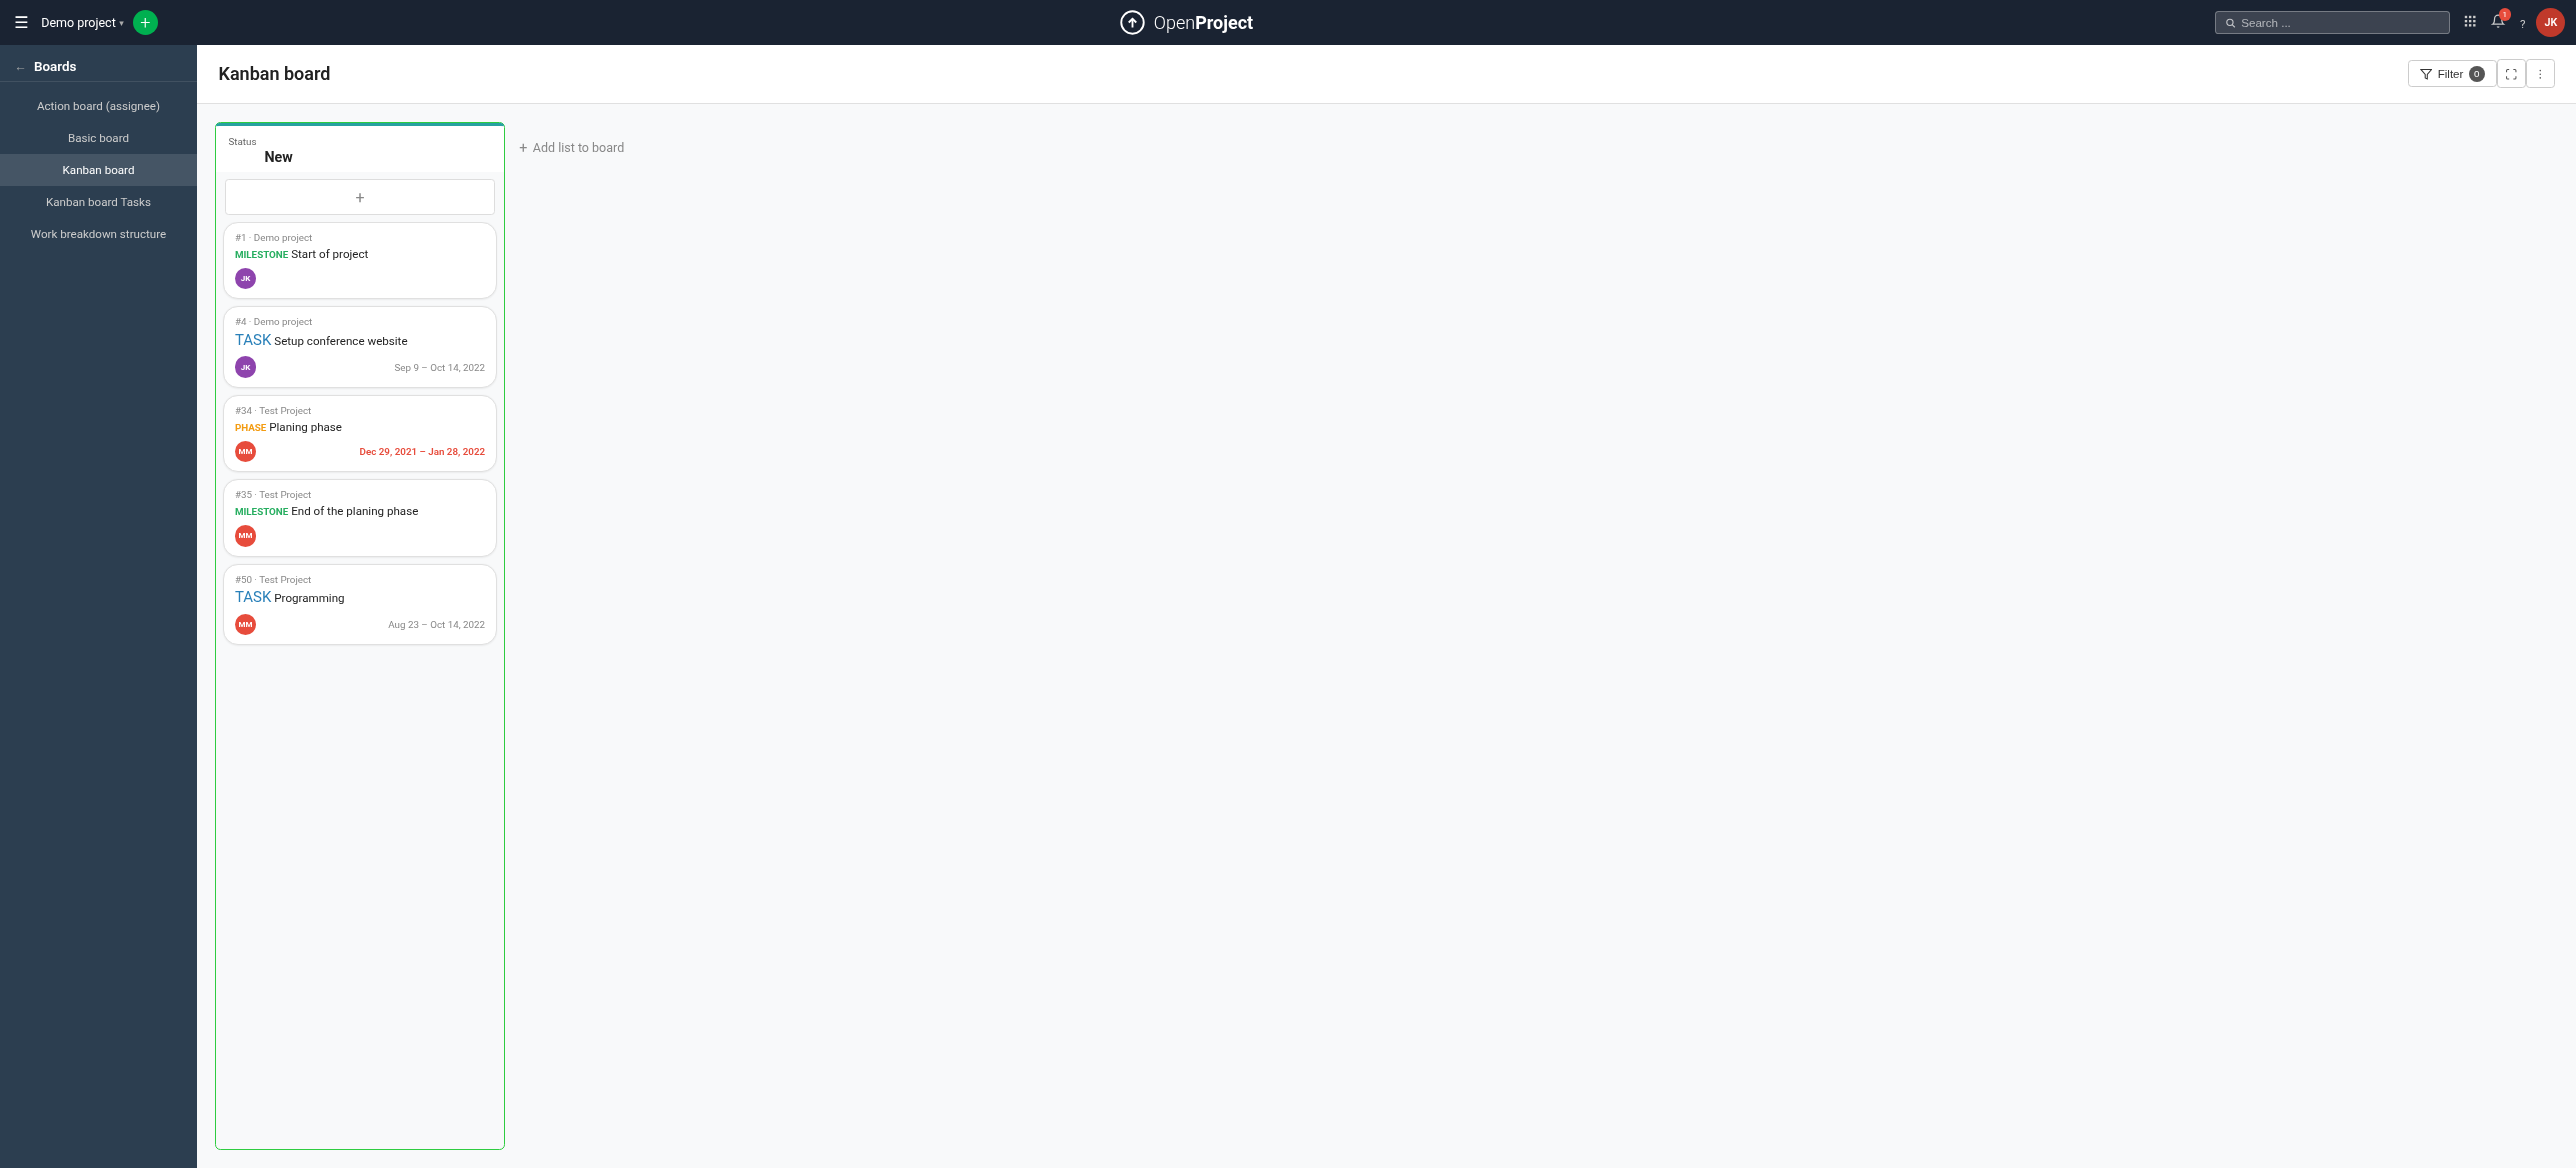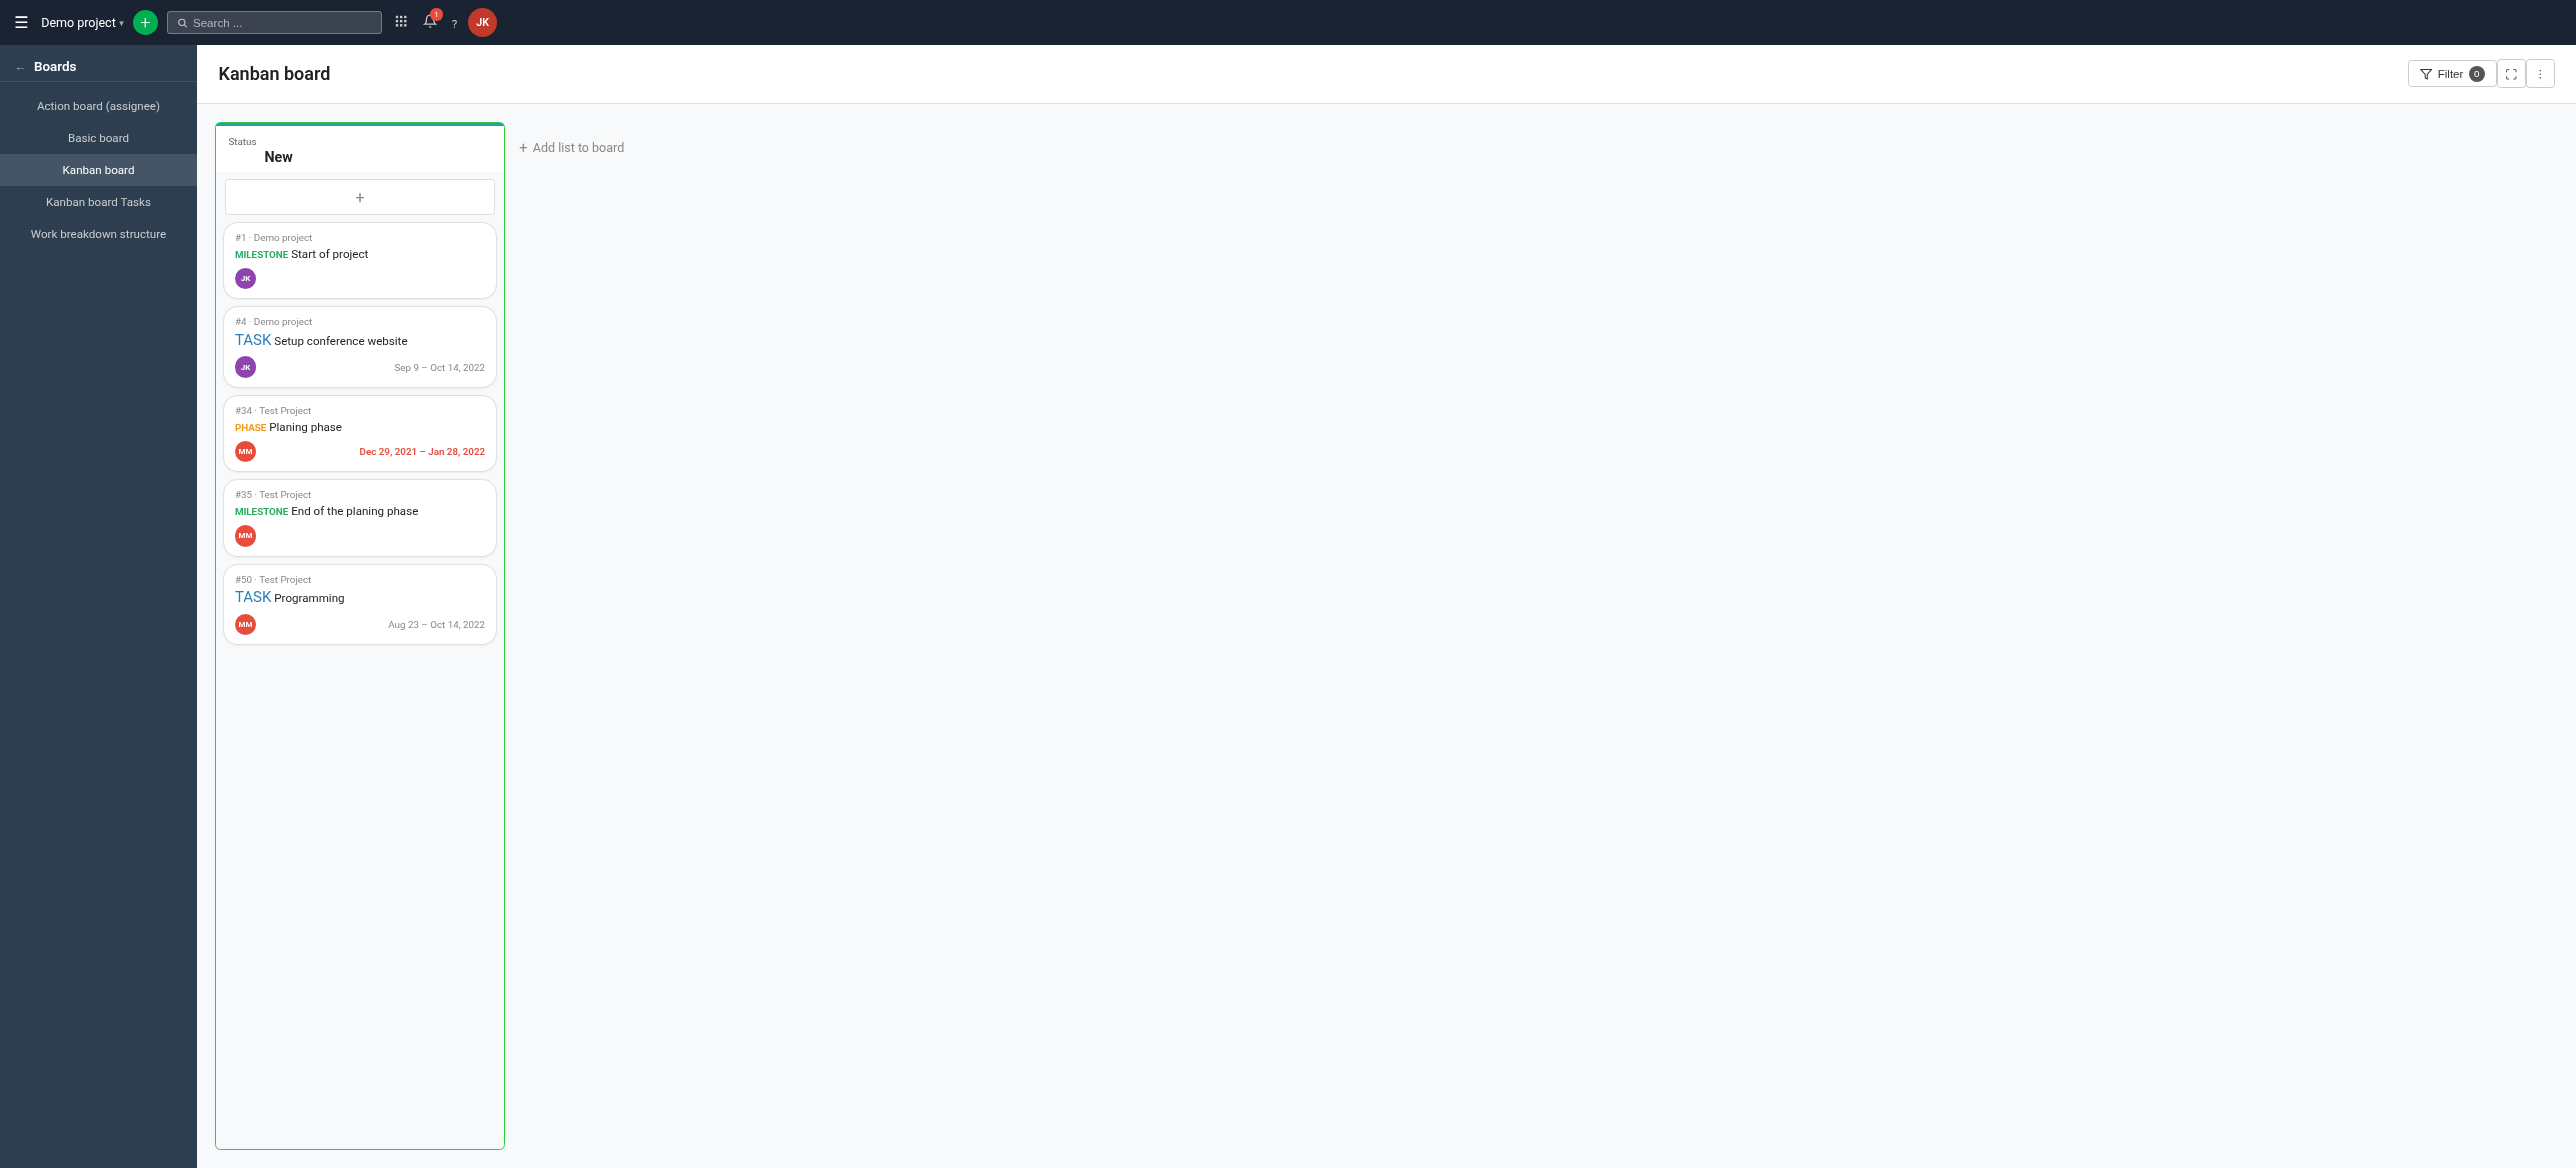--- a/index.html
+++ b/index.html
@@ -29,21 +29,21 @@
       flex-shrink: 0;
     }
     .nav-logo { flex: 1; text-align: center; }
     .nav-search {
       background: rgba(255,255,255,0.15);
       border: 0.9px solid rgba(255,255,255,0.3);
       border-radius: 3.6px;
       display: flex; align-items: center;
       padding: 3.6px 9px;
       gap: 5.4px;
-      width: 215px;
+      width: 235px;
     }
     .nav-search input { background: transparent; border: none; outline: none; color: #fff; font-size: 11.6px; width: 100%; }
     .nav-search input::placeholder { color: rgba(255,255,255,0.6); }
     .nav-icons { display: flex; align-items: center; gap: 7.2px; }
     .nav-icon-btn { color: #ccc; font-size: 14.3px; cursor: pointer; position: relative; padding: 3.6px; }
     .nav-badge {
       position: absolute; top: -1.8px; right: -1.8px;
       background: #e74c3c; color: #fff;
       border-radius: 50%; width: 12.5px; height: 12.5px;
       font-size: 8px; display: flex; align-items: center; justify-content: center;
@@ -210,20 +210,28 @@
 <body>
 
 <nav class="top-nav">
   <span class="nav-hamburger">☰</span>
   <div class="nav-project">
     <span>Demo project</span>
     <span class="nav-project-caret">▾</span>
   </div>
   <div class="nav-add-btn">+</div>
 
+  <div class="nav-logo">
+    <svg width="25" height="25" viewBox="0 0 40 40" style="display:inline-block;vertical-align:middle;margin-right:5.4px;">
+      <circle cx="20" cy="20" r="18" fill="none" stroke="#fff" stroke-width="3"></circle>
+      <path d="M14 20 L20 14 L26 20" stroke="#fff" stroke-width="3" fill="none"></path>
+      <path d="M20 14 L20 28" stroke="#fff" stroke-width="3"></path>
+    </svg>
+    <span style="color:#fff;font-size:18px;font-weight:300;vertical-align:middle;">Open</span><span style="color:#fff;font-size:18px;font-weight:700;vertical-align:middle;">Project</span>
+  </div>
 
   <div class="nav-search">
     <svg width="11.6" height="11.6" viewBox="0 0 24 24" fill="none" stroke="rgba(255,255,255,0.7)" stroke-width="2.5">
       <circle cx="11" cy="11" r="7"></circle>
         <line x1="16.5" y1="16.5" x2="22" y2="22"></line>
     </svg>
     <input type="text" placeholder="Search ..." style="">
   </div>
 
   <div class="nav-icons">

